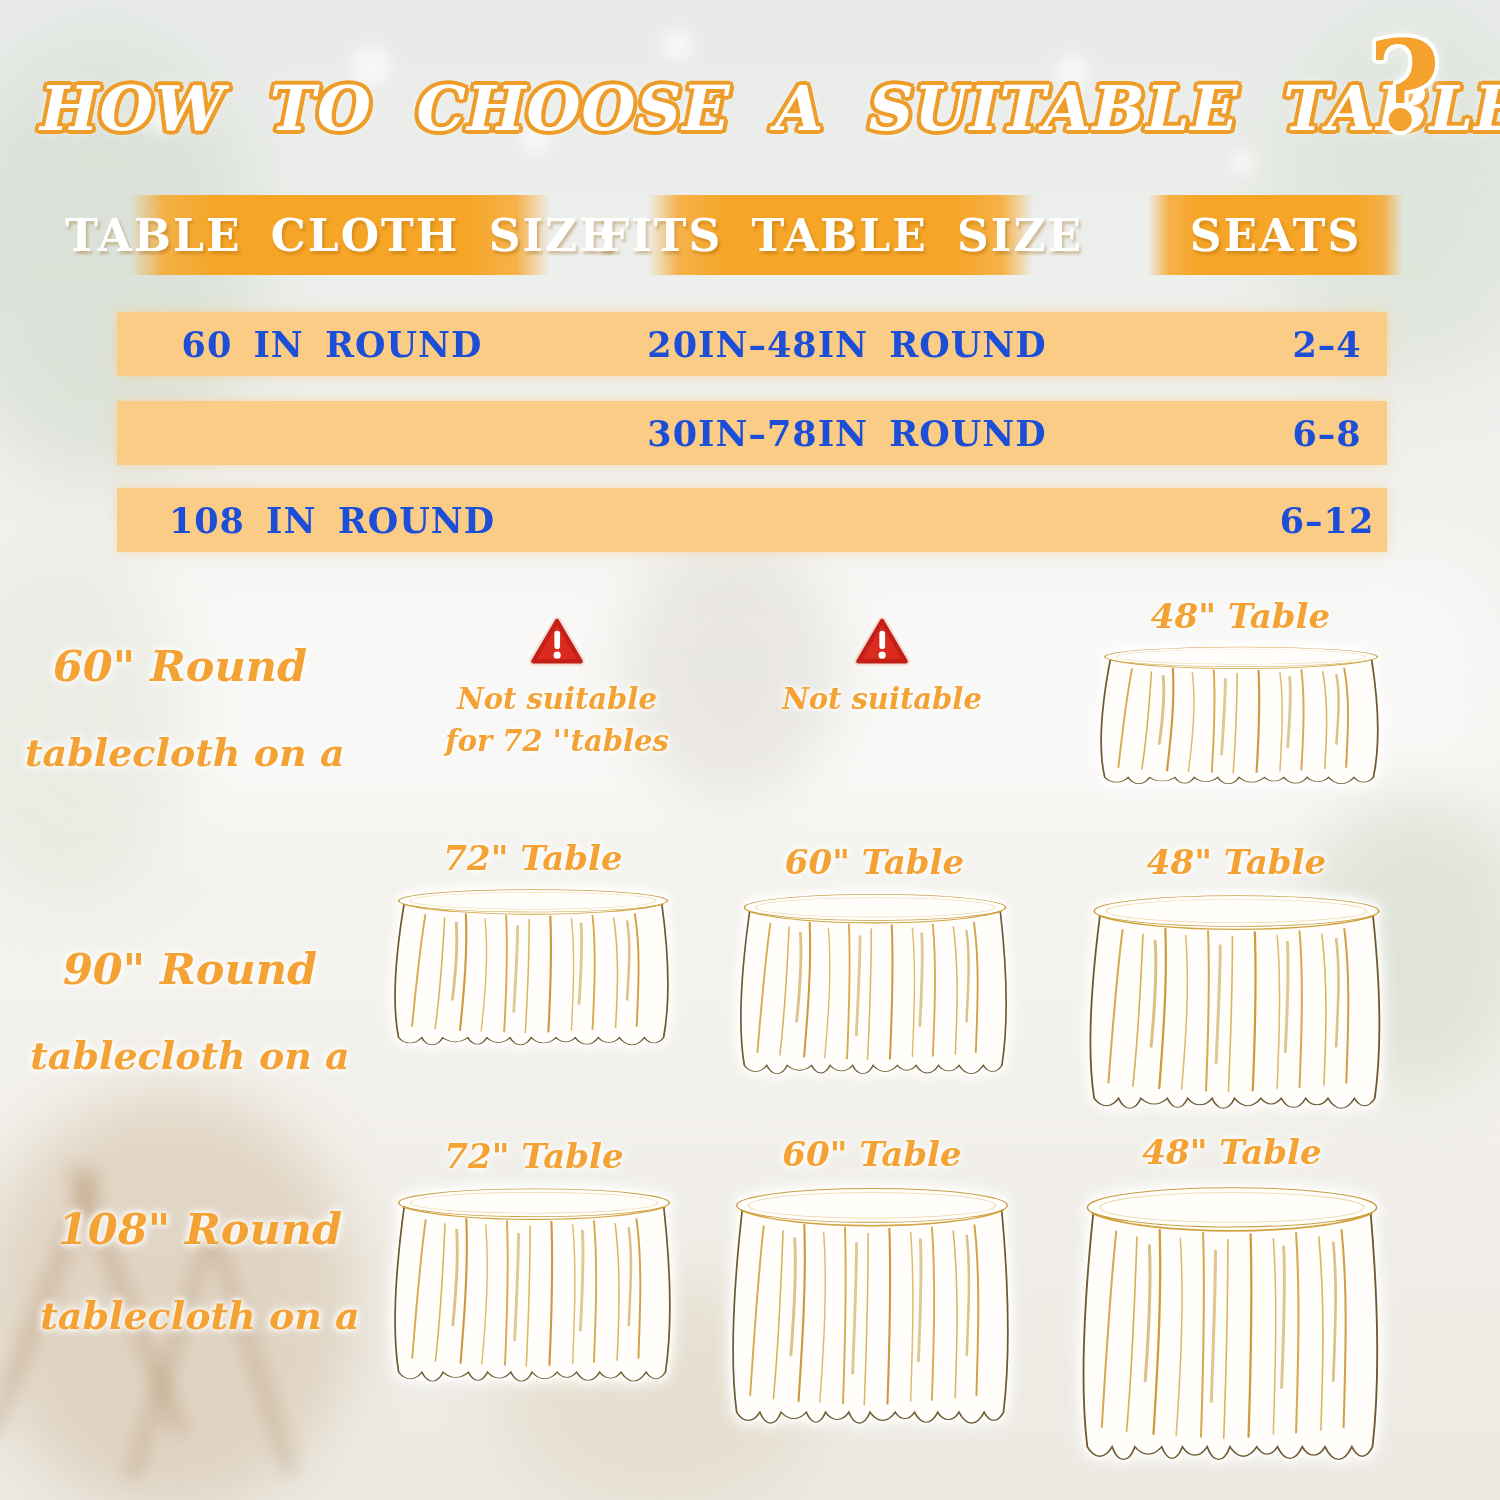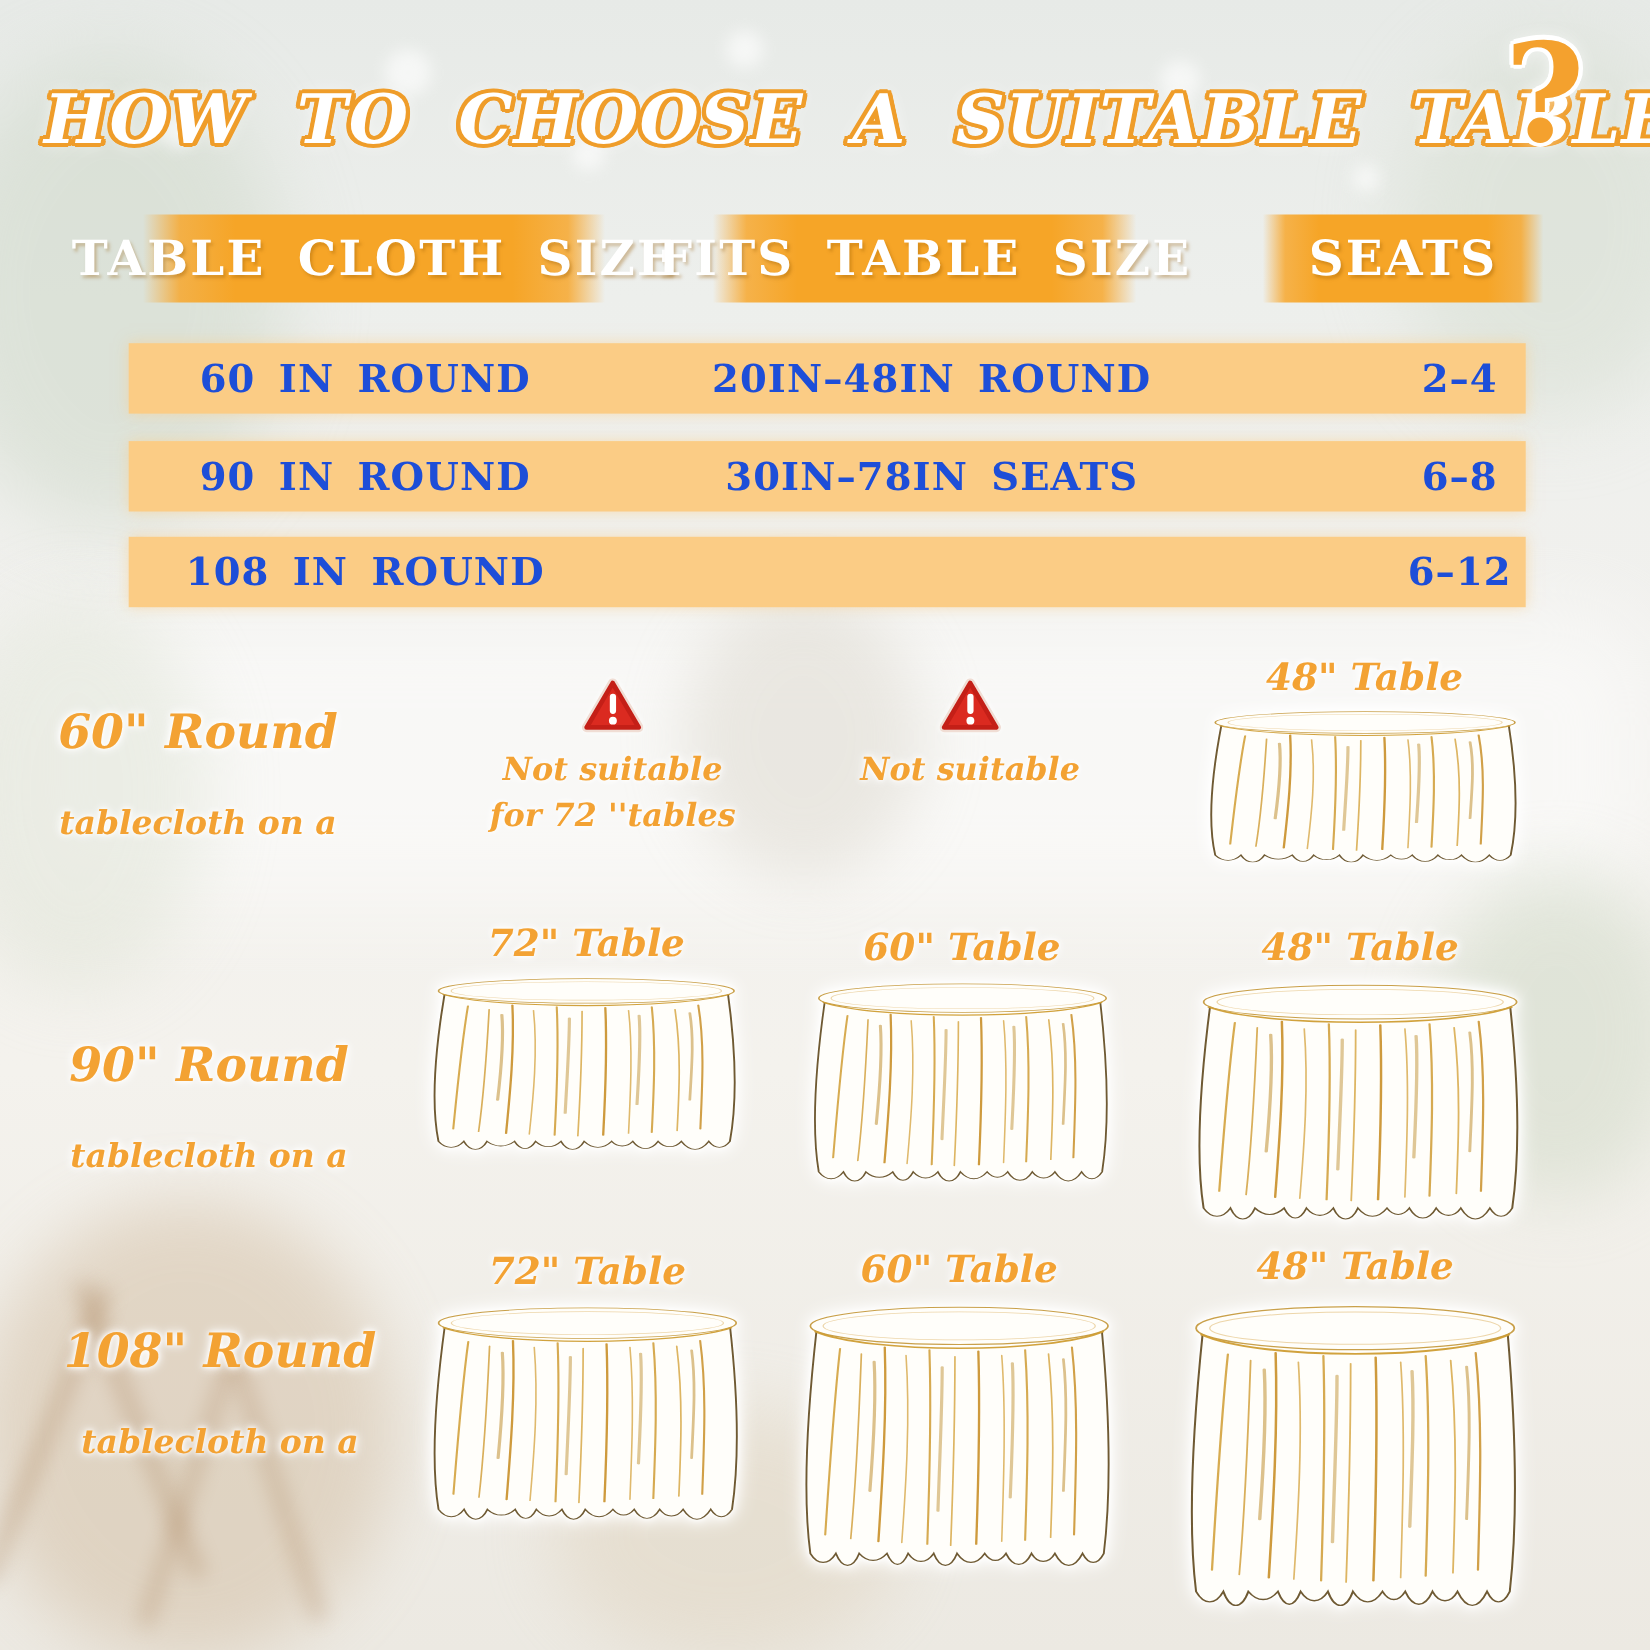--- a/index.html
+++ b/index.html
@@ -36,21 +36,21 @@
   .row{position:absolute;left:117px;width:1270px;height:64px;background:#fbcc85;z-index:2;
     box-shadow:0 0 12px rgba(250,204,133,.55);}
   .cell{position:absolute;top:0;height:64px;display:flex;align-items:center;justify-content:center;
     font-weight:bold;font-size:35px;color:#1d4ed8;letter-spacing:1px;word-spacing:8px;white-space:nowrap;}
   .cc1{left:0;width:430px;}  .cc2{left:460px;width:540px;}  .cc3{left:1100px;width:220px;}
   
   .script{color:#f3a233;font-style:italic;font-weight:bold;
     text-shadow:0 0 4px #fff,0 0 8px #fff,0 0 12px rgba(255,255,255,.9);}
   .side-label{position:absolute;text-align:center;z-index:2;}
   .side-label .l1{font-size:43px;line-height:1;white-space:nowrap;}
-  .side-label .l2{font-size:30px;line-height:1;margin-top:46px;white-space:nowrap;}
+  .side-label .l2{font-size:38px;line-height:1;margin-top:46px;white-space:nowrap;}
   .warning{position:absolute;display:flex;flex-direction:column;align-items:center;z-index:2;text-align:center;}
   .warn-icon{width:56px;height:52px;margin-bottom:10px;filter:drop-shadow(0 0 3px rgba(255,255,255,.9));}
   .warn-line{font-size:29px;line-height:1.45;white-space:nowrap;}
   
   .ill{position:absolute;display:flex;flex-direction:column;align-items:center;z-index:2;}
   .t-label{font-size:34px;margin-bottom:6px;white-space:nowrap;}
   .cloth{filter:drop-shadow(0 0 2px #fff) drop-shadow(0 0 5px #fff) drop-shadow(0 0 9px rgba(255,255,255,.85));}
   .defs{position:absolute;width:0;height:0;overflow:hidden;}
 </style>
 </head>
@@ -130,22 +130,21 @@
   <div class="hdr" style="left:1148px;width:255px;">
     <span>SEATS</span>
   </div>
 
   <div class="row" style="top:312px;">
     <span class="cell cc1">60 IN ROUND</span>
     <span class="cell cc2">20IN–48IN ROUND</span>
     <span class="cell cc3">2–4</span>
   </div>
   <div class="row" style="top:401px;">
-    <span class="cell cc1">90 IN ROUND</span>
-    <span class="cell cc2">30IN–78IN SEATS</span>
+    <span class="cell cc2">30IN–78IN ROUND</span>
     <span class="cell cc3">6–8</span>
   </div>
   <div class="row" style="top:488px;">
     <span class="cell cc1">108 IN ROUND</span>
     <span class="cell cc3">6–12</span>
   </div>
 
   <div class="side-label script" style="left:25px;top:645px;width:310px;">
     <div class="l1">60" Round</div>
     <div class="l2">tablecloth on a</div>

